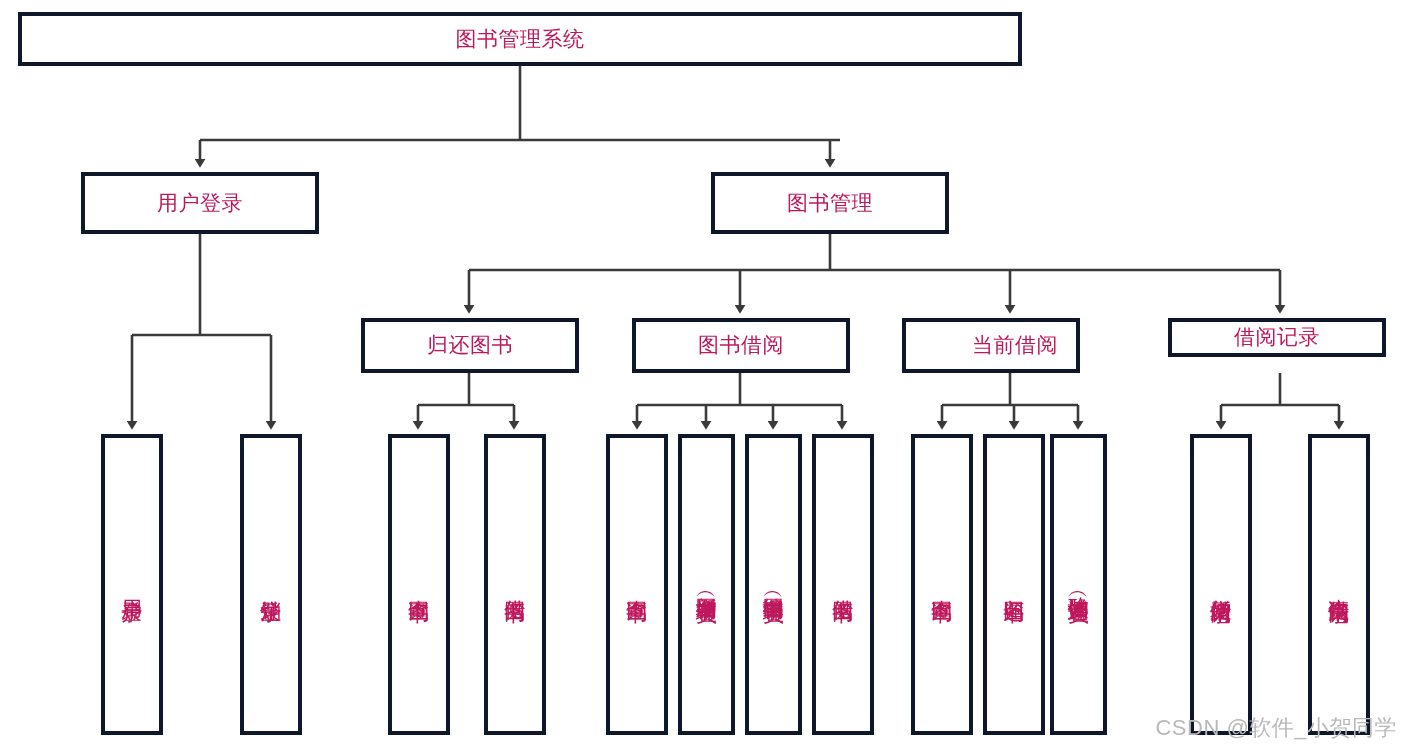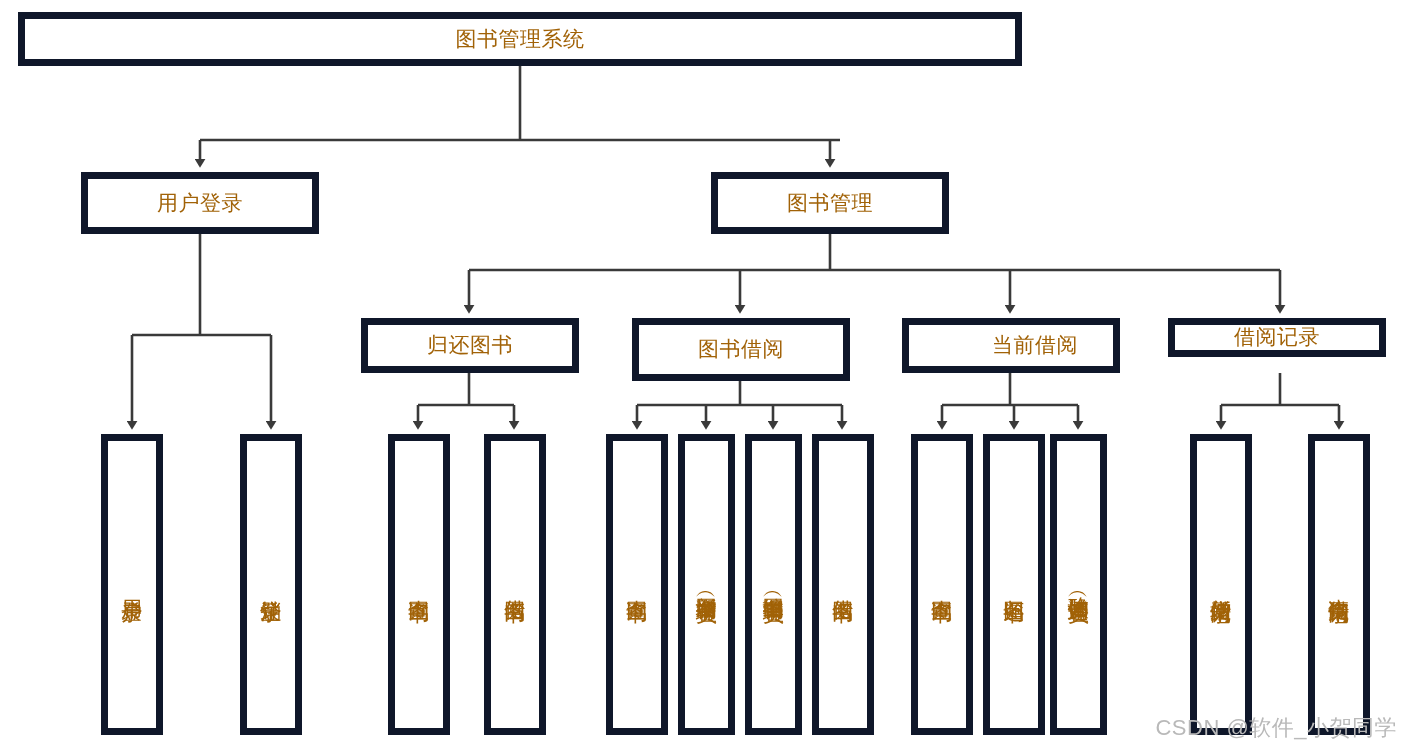--- a/index.html
+++ b/index.html
@@ -23,25 +23,25 @@
     left: 0;
     top: 0;
     width: 1405px;
     height: 747px;
     pointer-events: none;
   }
   .node {
     position: absolute;
     box-sizing: border-box;
     background: #ffffff;
-    border: 7px solid #0f172a;
+    border: 4px solid #0f172a;
     display: flex;
     align-items: center;
     justify-content: center;
-    color: #a16207;
+    color: #be185d;
     z-index: 2;
   }
   .node-label {
     display: block;
     text-align: center;
     line-height: 1.28;
     white-space: nowrap;
   }
   .node.horizontal .node-label {
     font-size: 21px;
@@ -136,24 +136,24 @@
         <span class="node-label">用户登录</span>
       </div>
       <div class="node horizontal" style="left: 711px; top: 172px; width: 238px; height: 62px; font-family: Liberation Serif, serif;">
         <span class="node-label">图书管理</span>
       </div>
     </div>
   <div id="l2-host">
       <div class="node horizontal" style="left: 361px; top: 318px; width: 218px; height: 55px;">
         <span class="node-label">归还图书</span>
       </div>
-      <div class="node horizontal" style="left: 632px; top: 318px; width: 218px; height: 63px;">
+      <div class="node horizontal" style="left: 632px; top: 318px; width: 218px; height: 55px;">
         <span class="node-label">图书借阅</span>
       </div>
-      <div class="node horizontal" style="left: 902px; top: 318px; width: 218px; height: 55px; padding-left: 48px;">
+      <div class="node horizontal" style="left: 902px; top: 318px; width: 178px; height: 55px; padding-left: 48px;">
         <span class="node-label">当前借阅</span>
       </div>
       <div class="node horizontal" style="left: 1168px; top: 318px; width: 218px; height: 39px;">
         <span class="node-label">借阅记录</span>
       </div>
     </div>
   <div id="leaf-host">
       <div class="node vertical" style="left: 101px; top: 434px; width: 62px; height: 301px;">
         <span class="node-label">用户登录</span>
       </div>

